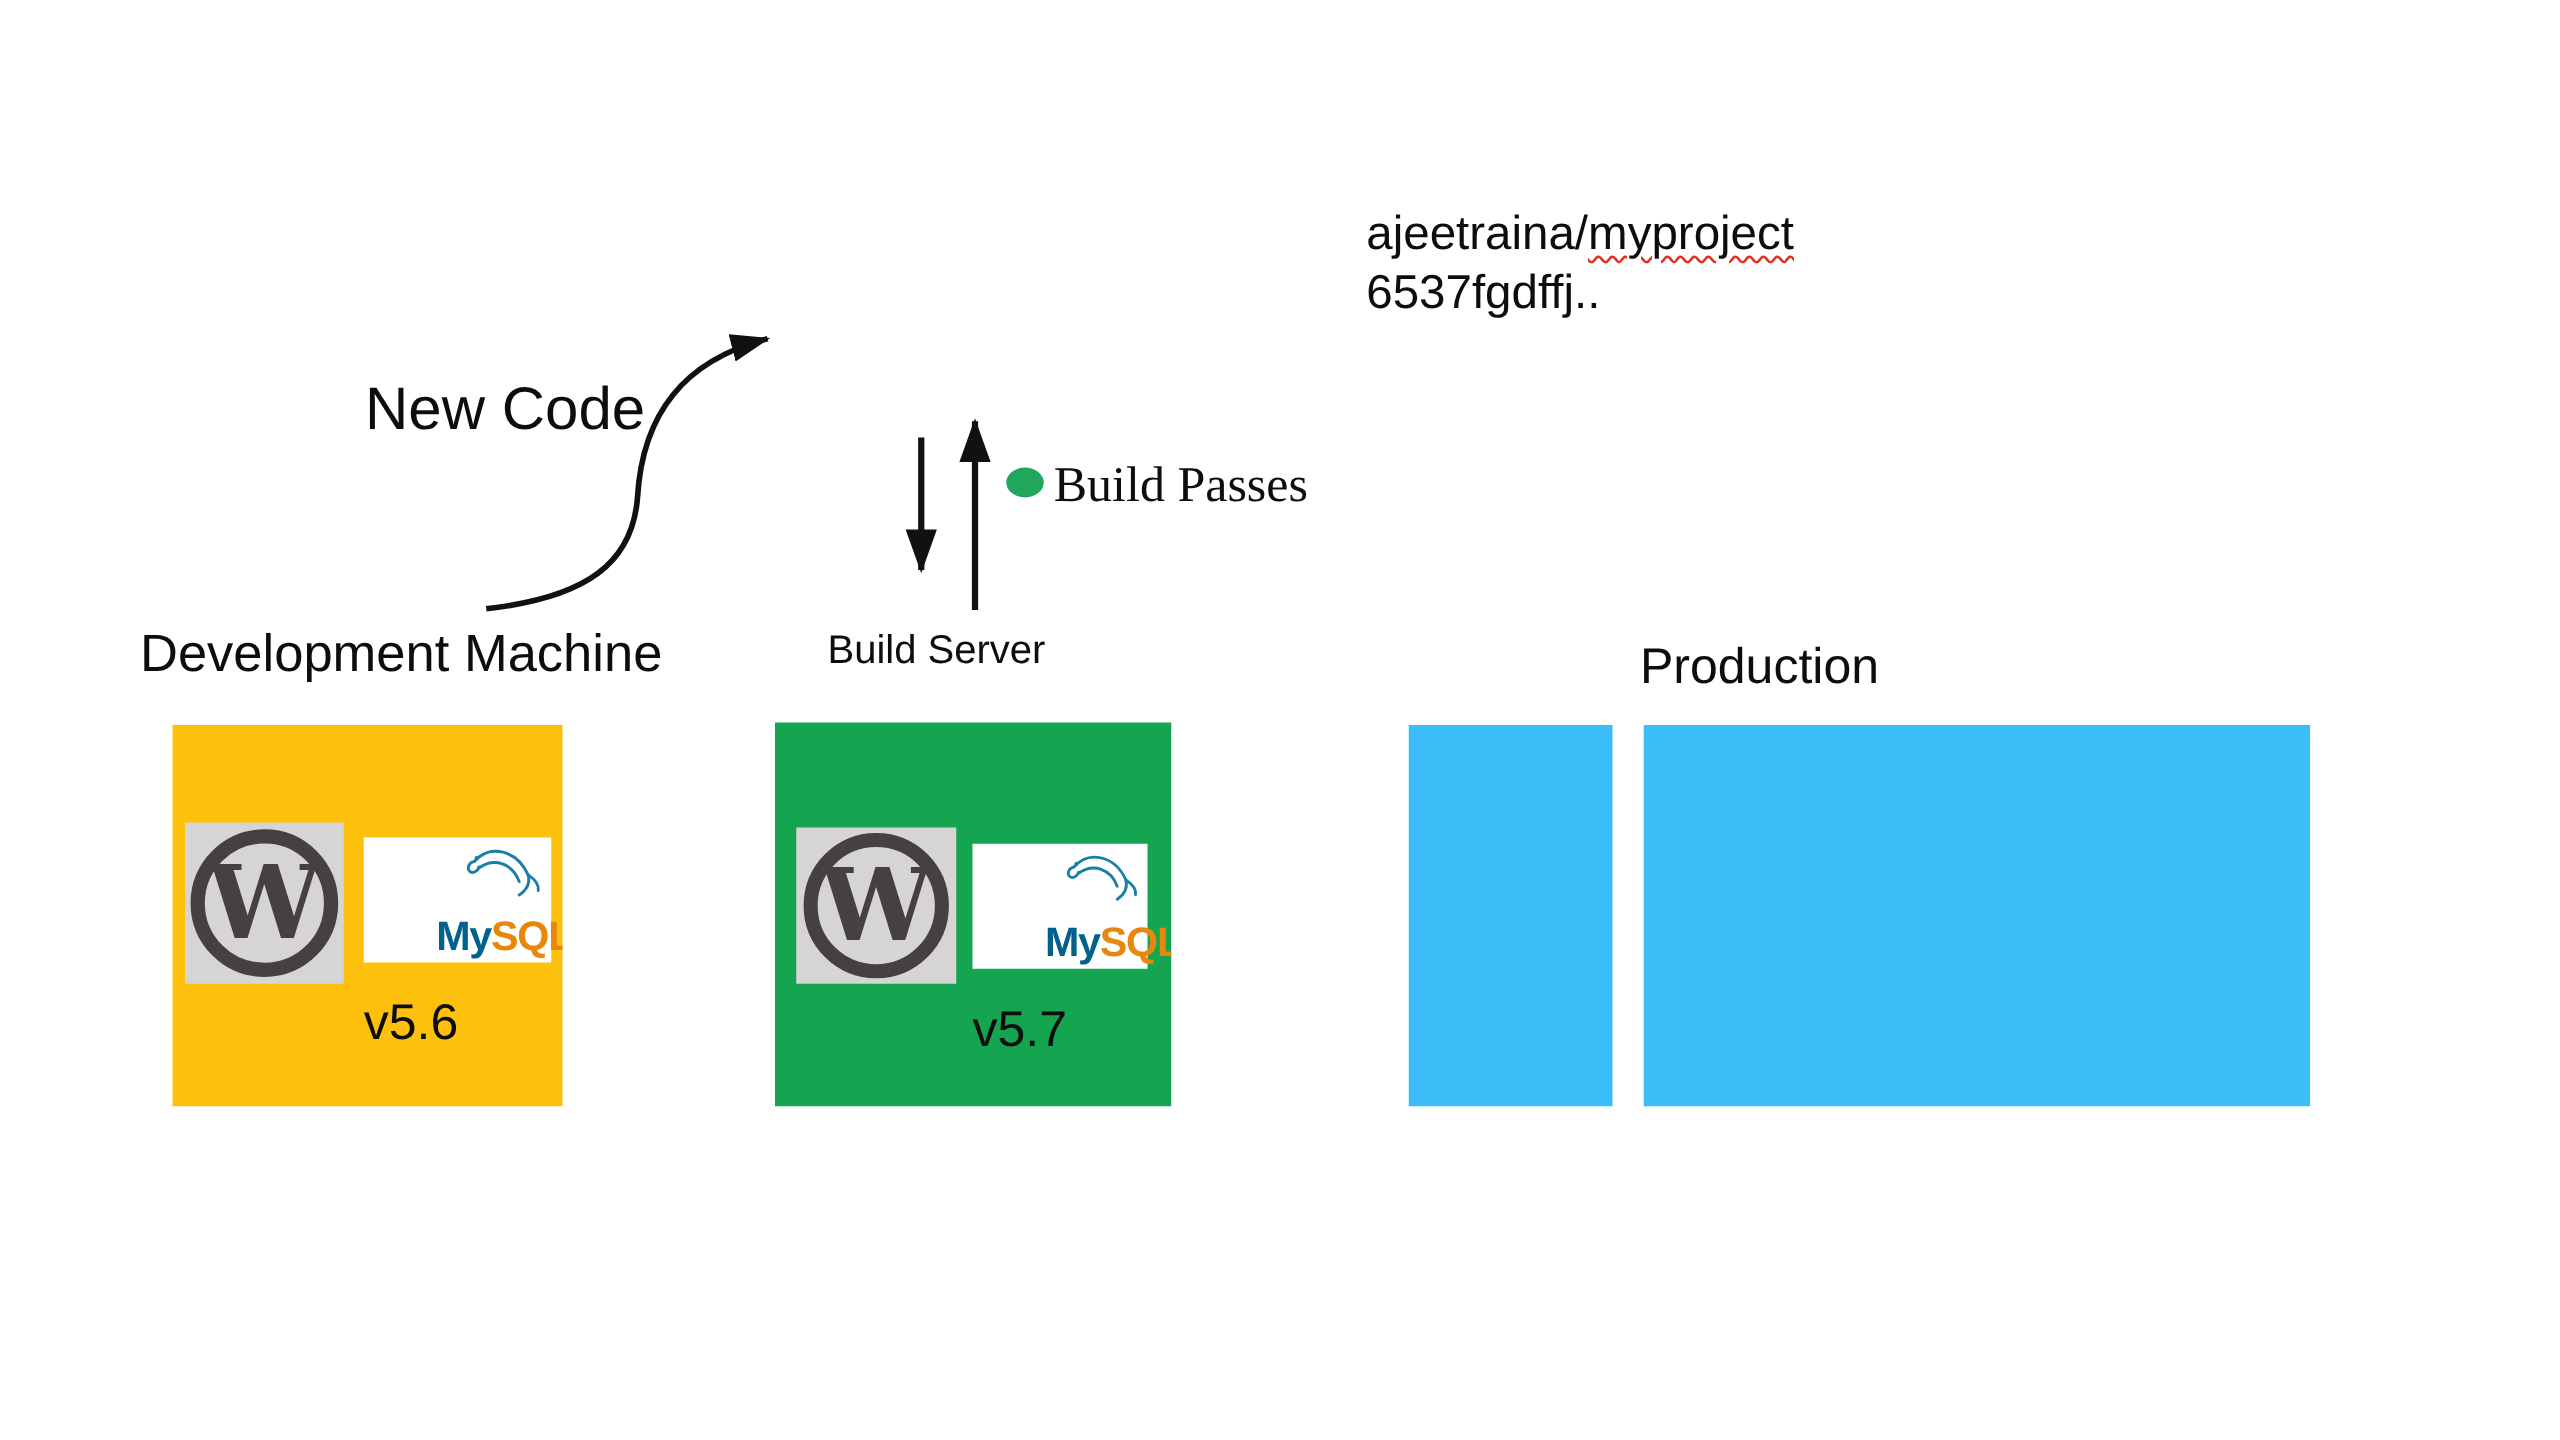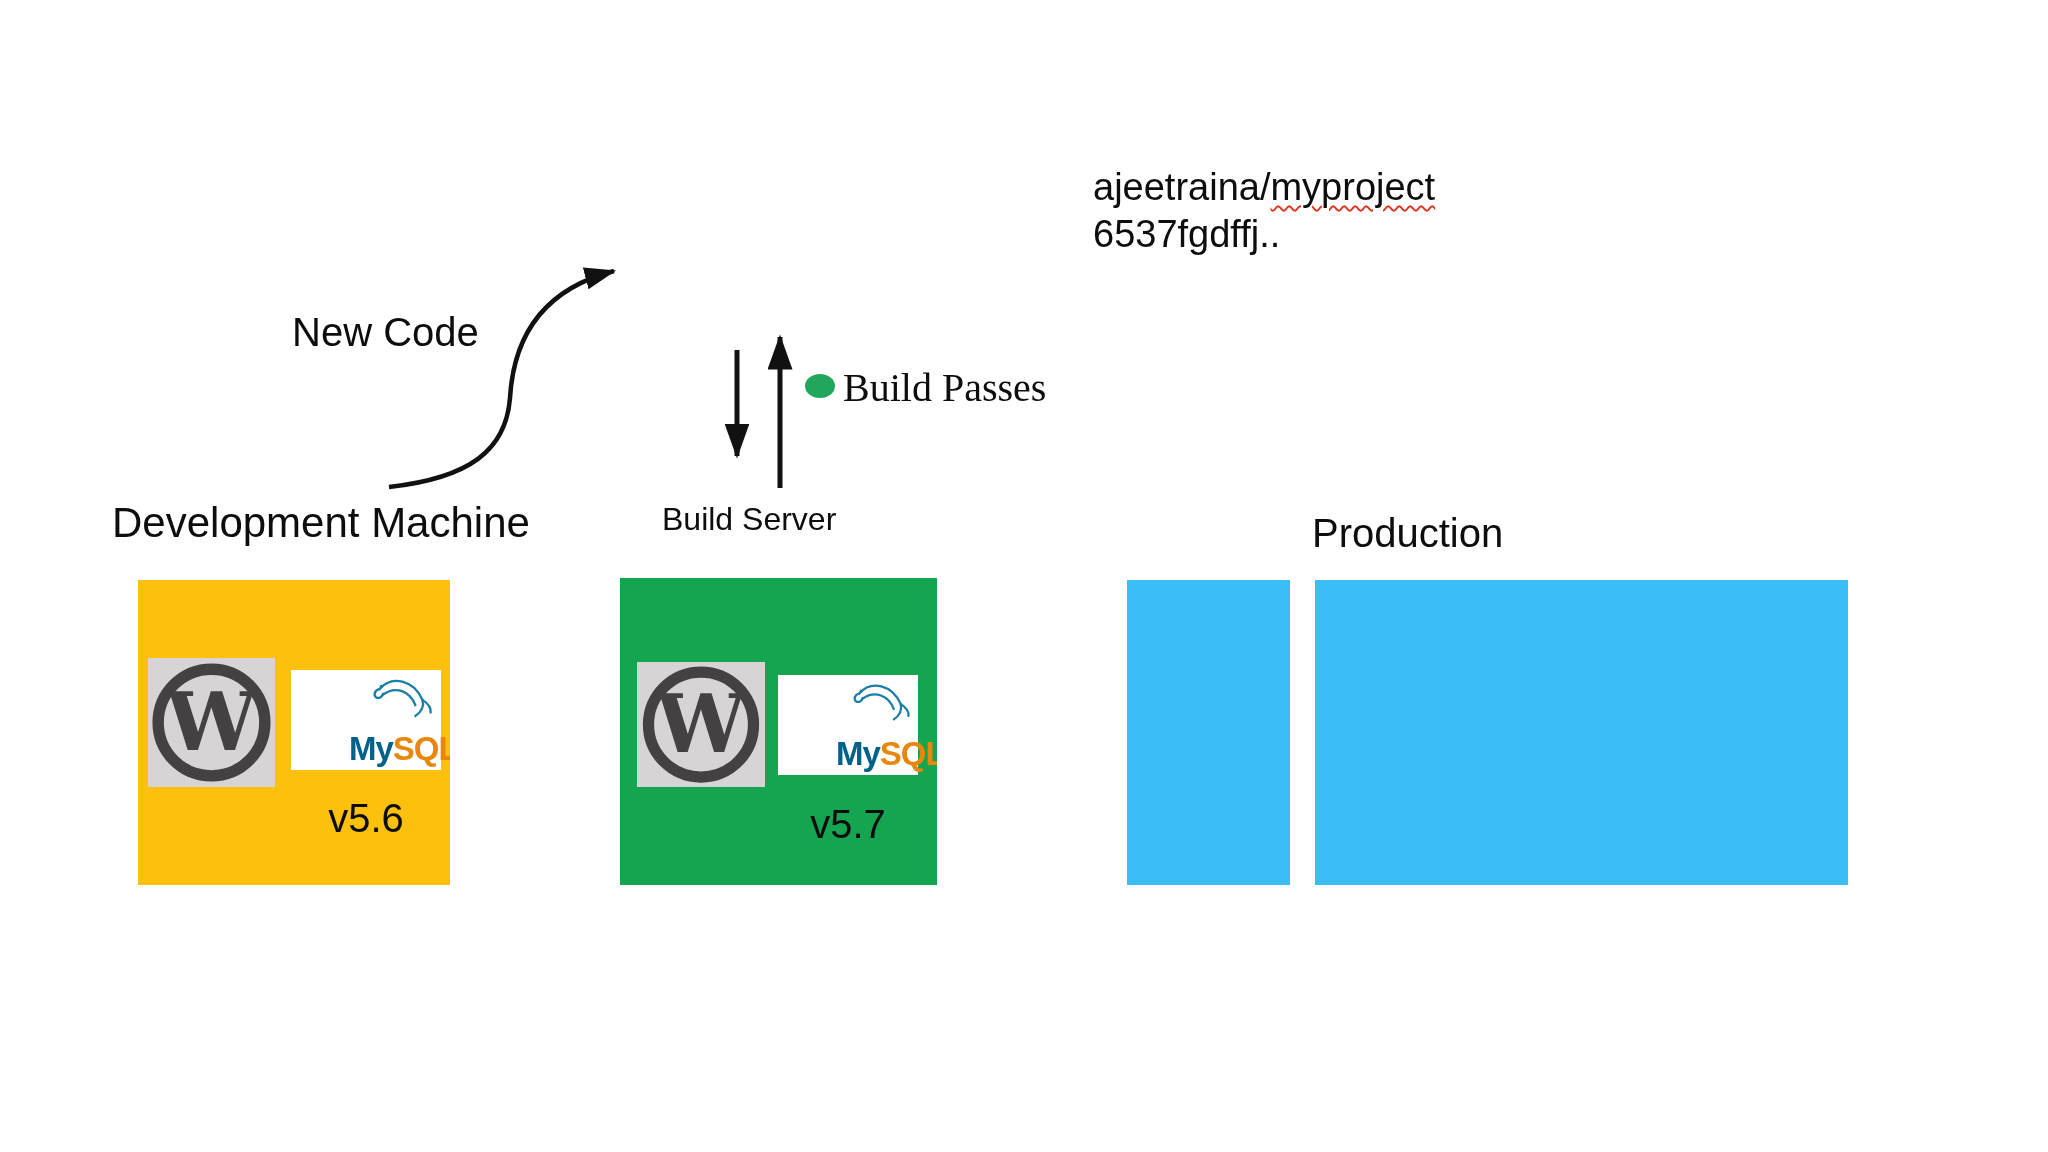--- a/index.html
+++ b/index.html
@@ -15,21 +15,21 @@
   }
   .git-box .lbl{color:#ffffff;font-size:50px;padding-top:14px;}
   
   .commit{left:1093px;top:164px;font-size:38px;line-height:47px;color:#0d0d0d;}
   .misspelled{
     text-decoration:underline wavy #e0301e;
     text-decoration-thickness:2px;text-underline-offset:5px;
   }
   
   .label{color:#0d0d0d;white-space:nowrap;}
-  .new-code{left:292px;top:310px;font-size:40px;}
+  .new-code{left:292px;top:300px;font-size:48px;}
   .dev-label{left:112px;top:499px;font-size:42px;}
   .build-label{left:662px;top:501px;font-size:32px;}
   .prod-label{left:1312px;top:511px;font-size:40px;}
   .build-passes{left:843px;top:364px;font-size:40px;font-family:Liberation Serif, serif;}
   .status-dot{left:805px;top:374px;width:30px;height:24px;border-radius:50%;background:#21a65b;}
   
   .env-box{overflow:hidden;}
   .dev-box{left:138px;top:580px;width:312px;height:305px;background:#fdc10d;}
   .build-box{left:620px;top:578px;width:317px;height:307px;background:#15a551;}
   .prod-box-small{left:1127px;top:580px;width:163px;height:305px;background:#3bbef7;}
@@ -44,21 +44,21 @@
   .mysql-text{
     position:absolute;left:10px;bottom:5px;font-weight:bold;font-size:33px;line-height:33px;
     letter-spacing:-1px;white-space:nowrap;margin-left:48px;
   }
   .mysql-my{color:#00618a;}
   .mysql-sql{color:#e8870a;}
   .mysql-tm{display:inline-block;width:6px;height:6px;background:#e8870a;margin-left:3px;}
   .dolphin{position:absolute;right:6px;top:3px;}
   .wp-svg{position:absolute;left:0;top:0;width:100%;height:100%;}
   .version{
-    position:absolute;text-align:center;font-size:40px;color:#0d0d0d;
+    position:absolute;text-align:left;font-size:40px;color:#0d0d0d;
   }
   .dev-box .version{left:153px;width:150px;top:216px;}
   .build-box .version{left:158px;width:140px;top:224px;}
   
   .arrows{left:0;top:0;width:2048px;height:1152px;pointer-events:none;}
 </style>
 </head>
 <body>
 
 <div id="canvas">

